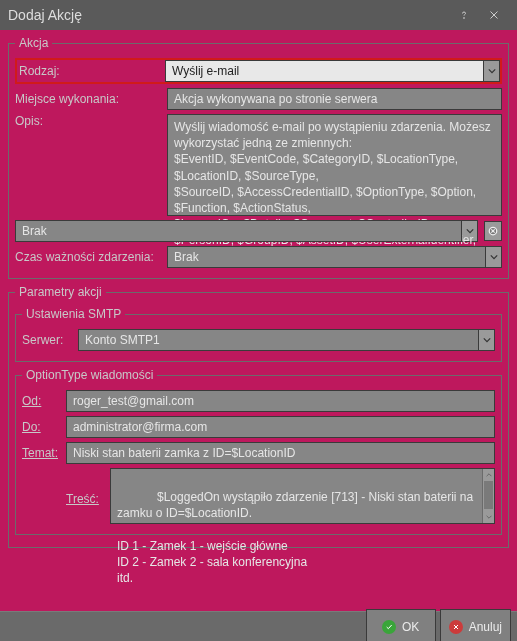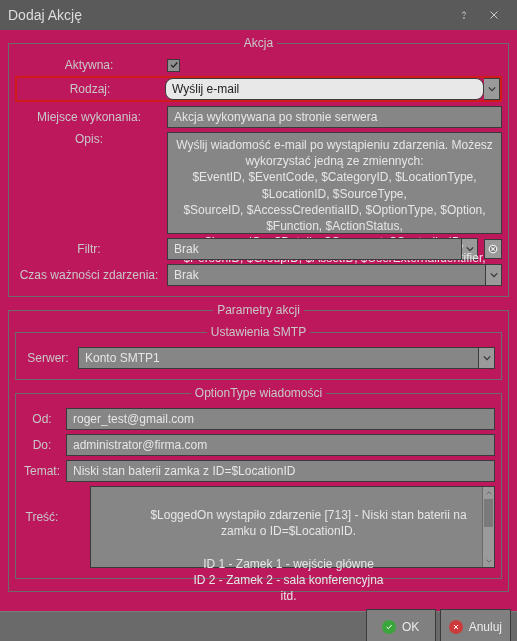--- a/index.html
+++ b/index.html
@@ -3,39 +3,39 @@
 <meta charset="utf-8">
 <style>
 * { box-sizing: border-box; font-family: "Segoe UI", Tahoma, sans-serif; font-size: 12px; }
 body { margin: 0; background: #555; }
 .window { width: 517px; height: 641px; background: #be185d; color: #c8c8c8; display: flex; flex-direction: column; }
 .titlebar { height: 30px; display: flex; align-items: center; padding: 0 8px; background: #5a5a5a; }
 .title { flex: 1; font-size: 14px; color: #ddd; }
 .titlebtn { width: 30px; height: 30px; display: flex; align-items: center; justify-content: center; color: #ccc; }
 .titlebtn svg { width: 12px; height: 12px; }
 .body { flex: 1; padding: 6px 8px 6px 8px; overflow: hidden; }
-fieldset { border: 1px solid #6b6b6b; margin: 0 0 6px 0; padding: 8px 6px 6px 6px; text-align: center; }
+fieldset { border: 1px solid #6b6b6b; margin: 0 0 6px 0; padding: 8px 6px 6px 6px; }
 fieldset > legend { padding: 0 4px; color: #c8c8c8; font-size: 12px; }
 .row { display: flex; align-items: center; margin-bottom: 4px; gap: 4px; }
 .row.top { align-items: flex-start; }
 .label { width: 148px; color: #c8c8c8; }
 .label-sm { width: 52px; color: #c8c8c8; }
-.label-xs { width: 40px; color: #c8c8c8; }
+.label-xs { width: 40px; color: #c8c8c8; text-decoration: underline; }
 .checkbox { width: 13px; height: 13px; background: #8f8f8f; border: 1px solid #3a3a3a; display: flex; align-items: center; justify-content: center; }
 .checkbox svg { width: 10px; height: 10px; }
 .field { flex: 1; background: #868686; border: 1px solid #3a3a3a; color: #e6e6e6; padding: 3px 6px; min-height: 20px; display: flex; align-items: center; position: relative; }
 .field.ro { background: #868686; color: #e6e6e6; }
 .drop { width: 16px; background: #9a9a9a; border: 1px solid #3a3a3a; border-left: none; display: flex; align-items: center; justify-content: center; }
 .drop svg { width: 8px; height: 8px; }
 .combo { flex: 1; display: flex; }
 .highlight { border: 2px solid #d11a1a; padding: 0; display: flex; align-items: center; }
 .highlight .label { width: 144px; padding-left: 2px; }
 .textarea { flex: 1; background: #868686; border: 1px solid #3a3a3a; color: #e6e6e6; padding: 4px 6px; line-height: 1.35; position: relative; }
 .desc { height: 102px; }
-.bodytxt { height: 82px; padding-right: 14px; margin-left: 24px; }
+.bodytxt { height: 56px; padding-right: 14px; }
 .scroll { position: absolute; right: 0; top: 0; bottom: 0; width: 12px; background: #9a9a9a; border-left: 1px solid #6b6b6b; }
 .scroll .thumb { position: absolute; left: 1px; right: 1px; top: 12px; height: 28px; background: #7a7a7a; }
 .scroll .arr { position: absolute; left: 0; right: 0; height: 12px; display: flex; align-items: center; justify-content: center; }
 .scroll .arr.up { top: 0; }
 .scroll .arr.dn { bottom: 0; }
 .iconbtn { width: 18px; height: 20px; background: #9a9a9a; border: 1px solid #3a3a3a; display: flex; align-items: center; justify-content: center; margin-left: 2px; }
 .footer { height: 30px; background: #6a6a6a; border-top: 1px solid #7a7a7a; display: flex; align-items: center; justify-content: flex-end; padding: 0 6px; gap: 4px; }
 .btn { height: 36px; min-width: 70px; background: #808080; border: 1px solid #3a3a3a; color: #eaeaea; display: flex; align-items: center; justify-content: center; gap: 6px; padding: 4px 8px; }
 .circ { width: 14px; height: 14px; border-radius: 50%; display: flex; align-items: center; justify-content: center; }
 .circ.ok { background: #3aa53a; }
@@ -60,33 +60,25 @@
           <path d="M5 5l14 14M19 5L5 19"></path>
         </svg>
     </div>
   </div>
 
   <div class="body">
 
     <fieldset>
       <legend>Akcja</legend>
 
-      <div class="row">
-        <div class="label">Aktywna:</div>
-        <div class="checkbox">
-          <svg viewBox="0 0 24 24" stroke="#222" stroke-width="3" fill="none">
-              <path d="M5 12l5 5L20 6"></path>
-            </svg>
-        </div>
-      </div>
 
       <div class="row highlight">
         <div class="label">Rodzaj:</div>
         <div class="combo">
-          <div class="field" style="background:#e8e8e8;color:#222;border-radius:8px;">Wyślij e-mail</div>
+          <div class="field" style="background:#e8e8e8;color:#222;">Wyślij e-mail</div>
           <div class="drop">
             <svg viewBox="0 0 10 10">
                 <path d="M1 3l4 4 4-4" fill="none" stroke="#333" stroke-width="1.5"></path>
               </svg>
           </div>
         </div>
       </div>
 
       <div class="row">
         <div class="label">Miejsce wykonania:</div>
@@ -95,21 +87,20 @@
 
       <div class="row top">
         <div class="label">Opis:</div>
         <div class="textarea desc" style="white-space:pre-wrap;">Wyślij wiadomość e-mail po wystąpieniu zdarzenia. Możesz wykorzystać jedną ze zmiennych:
 $EventID, $EventCode, $CategoryID, $LocationType, $LocationID, $SourceType,
 $SourceID, $AccessCredentialID, $OptionType, $Option, $Function, $ActionStatus,
 $LoggedOn, $Details, $Comment, $ControllerID, $PersonID, $GroupID, $AssetID, $UserExternalIdentifier, $UserName.</div>
       </div>
 
       <div class="row">
-        <div class="label">Filtr:</div>
         <div class="combo">
           <div class="field">Brak</div>
           <div class="drop">
             <svg viewBox="0 0 10 10">
                 <path d="M1 3l4 4 4-4" fill="none" stroke="#333" stroke-width="1.5"></path>
               </svg>
           </div>
         </div>
         <div class="iconbtn">
           <svg viewBox="0 0 24 24" width="10" height="10" stroke="#eee" stroke-width="3">
@@ -162,21 +153,21 @@
           <div class="label-xs">Do:</div>
           <div class="field">administrator@firma.com</div>
         </div>
 
         <div class="row">
           <div class="label-xs">Temat:</div>
           <div class="field">Niski stan baterii zamka z ID=$LocationID</div>
         </div>
 
         <div class="row top">
-          <div class="label-xs" style="padding-top:24px;">Treść:</div>
+          <div class="label-xs" style="padding-top:24px;margin-left:44px;">Treść:</div>
           <div class="textarea bodytxt" style="white-space:pre-wrap;">
             <span>$LoggedOn wystąpiło zdarzenie [713] - Niski stan baterii na zamku o ID=$LocationID.
 
 ID 1 - Zamek 1 - wejście główne
 ID 2 - Zamek 2 - sala konferencyjna
 itd.</span>
             <div class="scroll">
               <div class="arr up"><svg width="6" height="6" viewBox="0 0 10 10">
                     <path d="M1 7l4-4 4 4" fill="none" stroke="#444"></path>
                   </svg></div>

